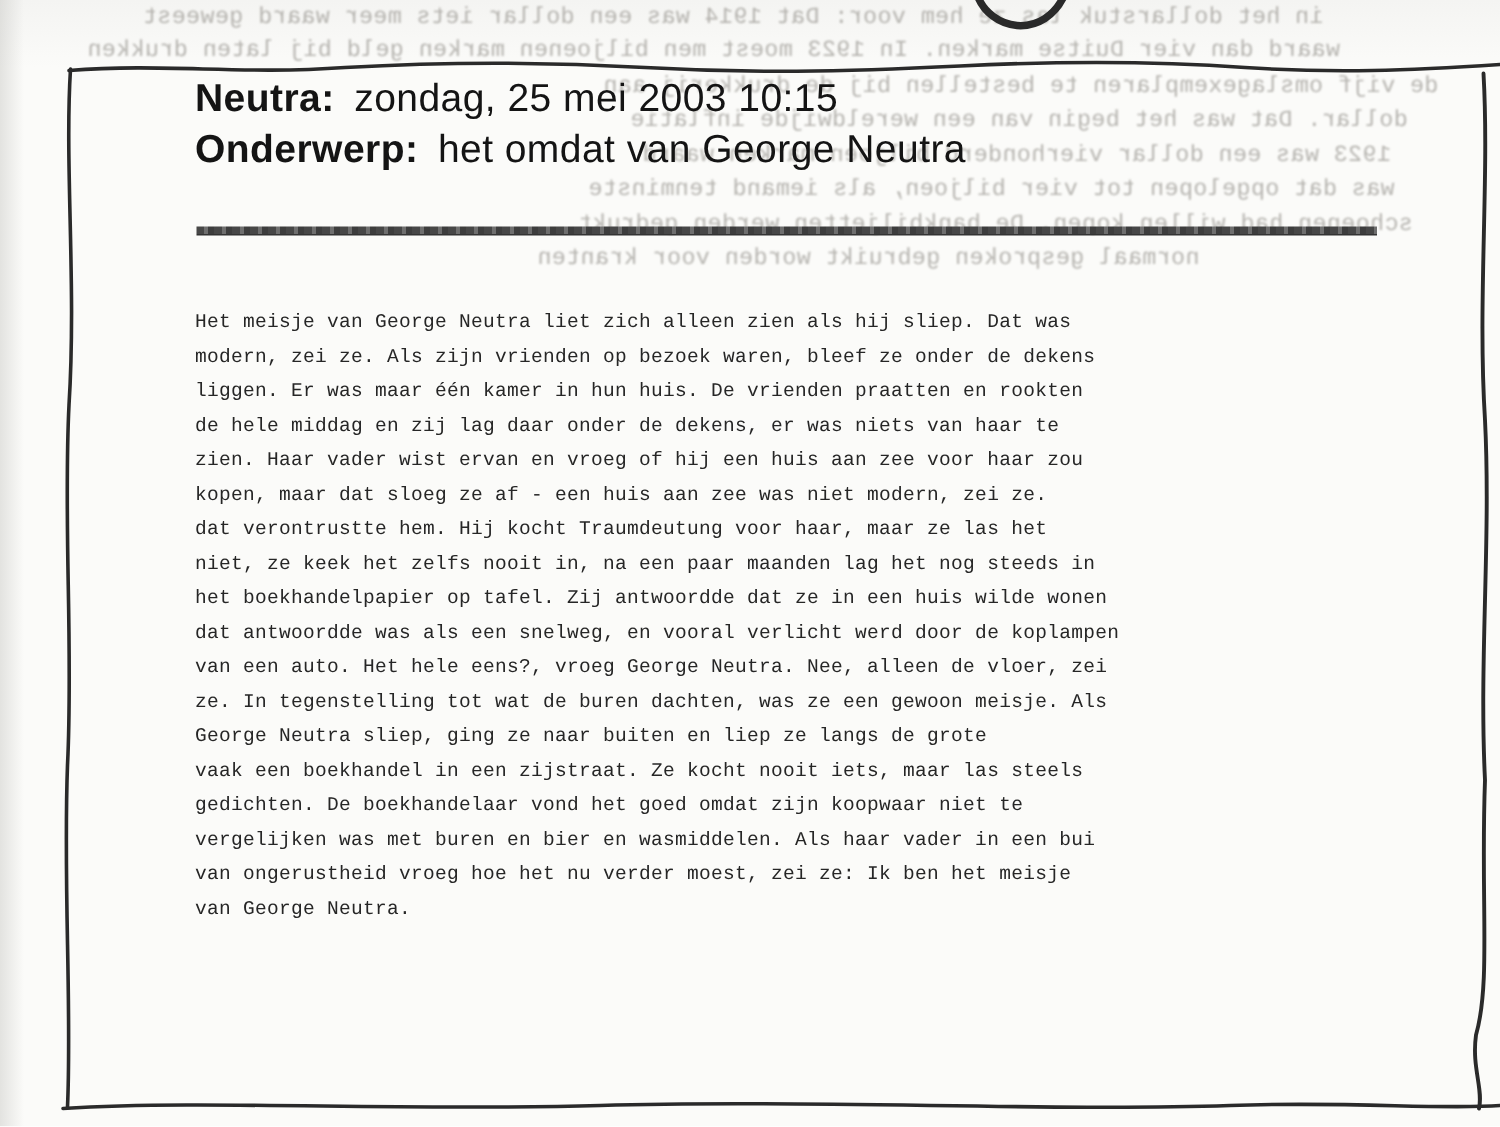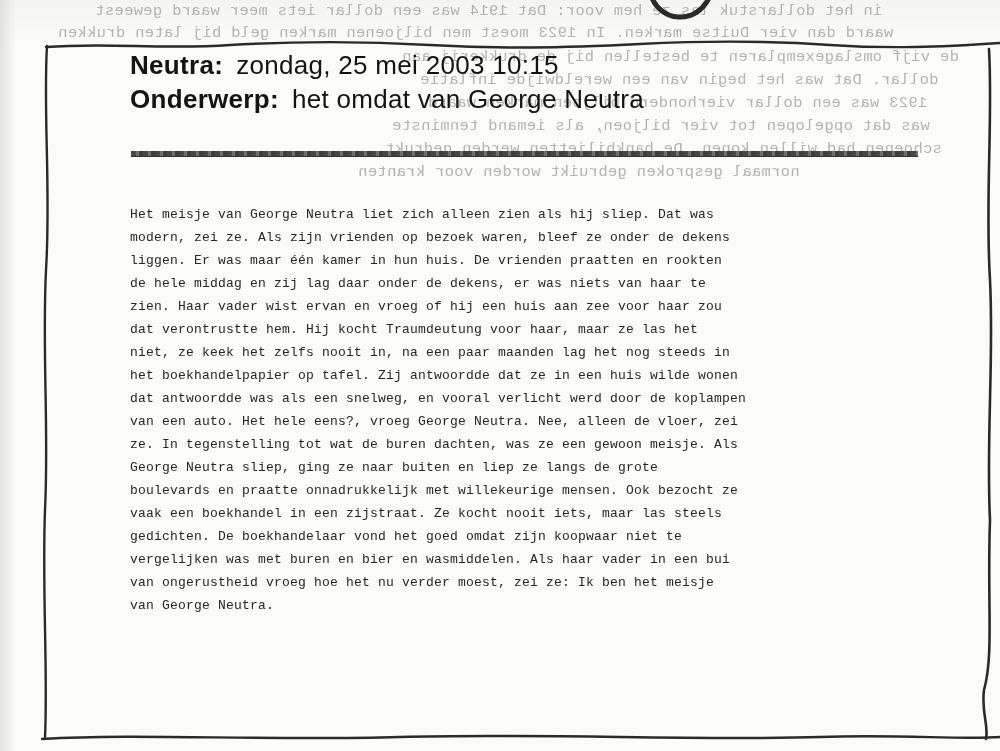--- a/index.html
+++ b/index.html
@@ -107,28 +107,28 @@
   </div>
 
   <div class="rule"></div>
 
   <div class="body-text" id="body-text">
       <div class="body-line">Het meisje van George Neutra liet zich alleen zien als hij sliep. Dat was</div>
       <div class="body-line">modern, zei ze. Als zijn vrienden op bezoek waren, bleef ze onder de dekens</div>
       <div class="body-line">liggen. Er was maar één kamer in hun huis. De vrienden praatten en rookten</div>
       <div class="body-line">de hele middag en zij lag daar onder de dekens, er was niets van haar te</div>
       <div class="body-line">zien. Haar vader wist ervan en vroeg of hij een huis aan zee voor haar zou</div>
+      <div class="body-line">kopen, maar dat sloeg ze af - een huis aan zee was niet modern, zei ze.</div>
       <div class="body-line">dat verontrustte hem. Hij kocht Traumdeutung voor haar, maar ze las het</div>
       <div class="body-line">niet, ze keek het zelfs nooit in, na een paar maanden lag het nog steeds in</div>
       <div class="body-line">het boekhandelpapier op tafel. Zij antwoordde dat ze in een huis wilde wonen</div>
       <div class="body-line">dat antwoordde was als een snelweg, en vooral verlicht werd door de koplampen</div>
       <div class="body-line">van een auto. Het hele eens?, vroeg George Neutra. Nee, alleen de vloer, zei</div>
       <div class="body-line">ze. In tegenstelling tot wat de buren dachten, was ze een gewoon meisje. Als</div>
       <div class="body-line">George Neutra sliep, ging ze naar buiten en liep ze langs de grote</div>
-      <div class="body-line">boulevards en praatte onnadrukkelijk met willekeurige mensen. Ook bezocht ze</div>
       <div class="body-line">vaak een boekhandel in een zijstraat. Ze kocht nooit iets, maar las steels</div>
       <div class="body-line">gedichten. De boekhandelaar vond het goed omdat zijn koopwaar niet te</div>
       <div class="body-line">vergelijken was met buren en bier en wasmiddelen. Als haar vader in een bui</div>
       <div class="body-line">van ongerustheid vroeg hoe het nu verder moest, zei ze: Ik ben het meisje</div>
       <div class="body-line">van George Neutra.</div>
     </div>
 
 </div>
 
 </body></html>

